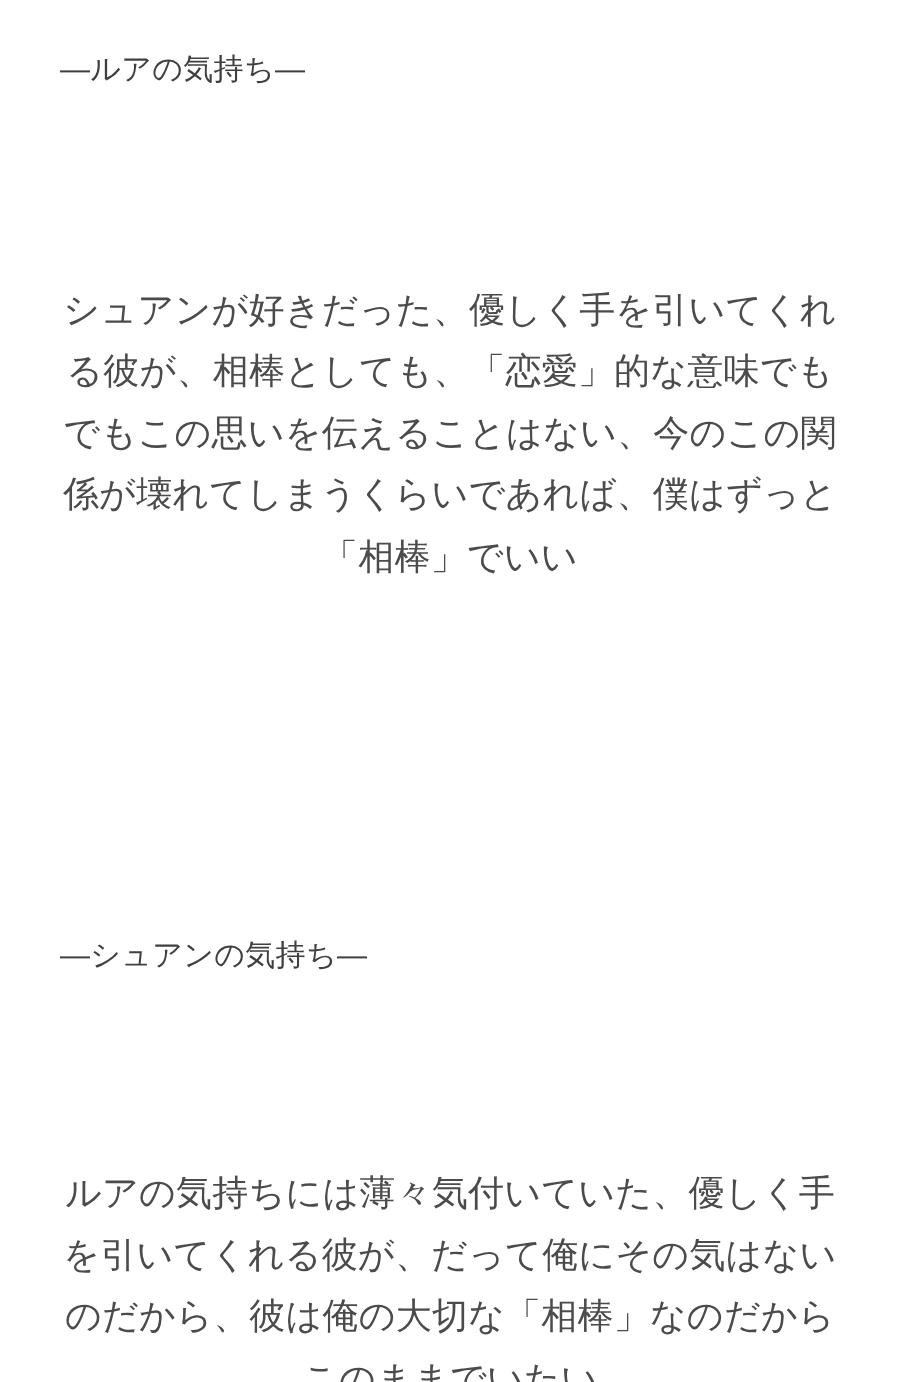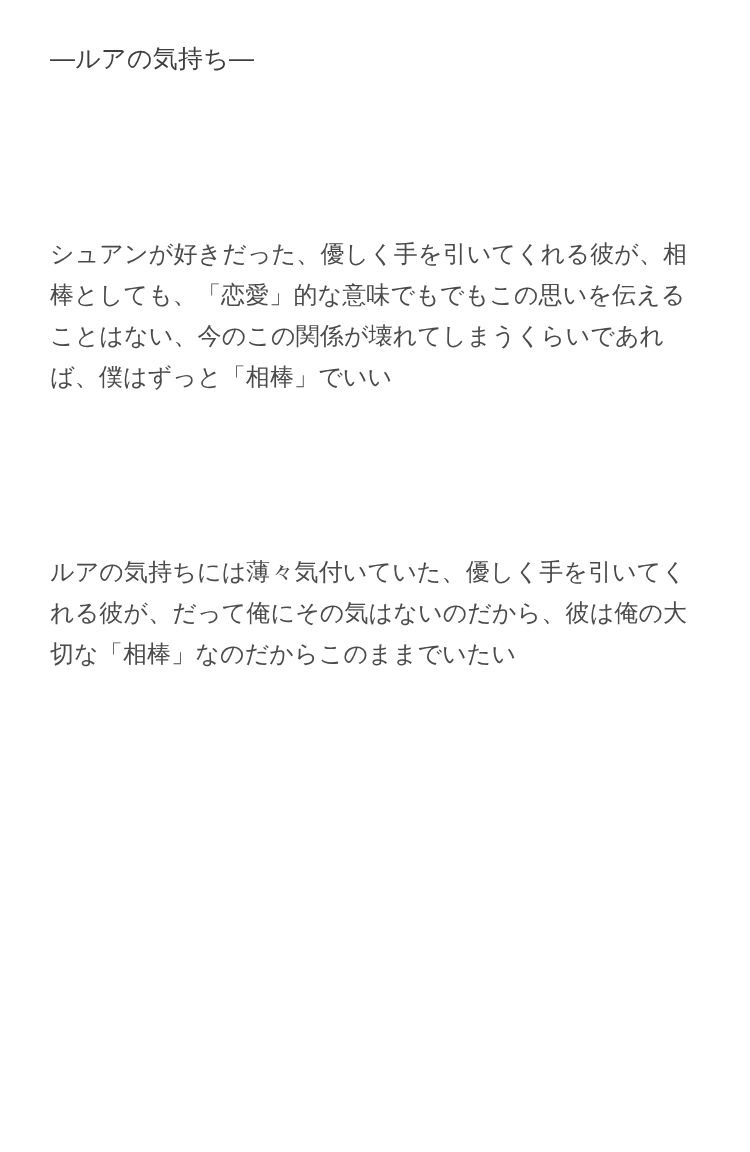--- a/index.html
+++ b/index.html
@@ -23,37 +23,38 @@
   }
   .section-heading {
     font-size: 25px;
     line-height: 1.5;
     color: #3f3f3f;
     letter-spacing: 0.01em;
     margin: 0;
     white-space: pre;
   }
   .body-text {
-    font-size: 24px;
+    font-size: 30px;
     line-height: 1.72;
     color: #4b4b4b;
     letter-spacing: 0.005em;
     margin: 0;
-    text-align: left;
+    text-align: center;
   }
   .block-1-heading { margin-top: 6px; }
   .block-1-body { margin-top: 155px; }
   .block-2-heading { margin-top: 288px; }
   .block-2-body { margin-top: 153px; }
 </style>
 </head>
 <body>
 
 <div class="page">
 
   <p class="section-heading block-1-heading">―ルアの気持ち―</p>
 
   <p class="body-text block-1-body">シュアンが好きだった、優しく手を引いてくれる彼が、相棒としても、「恋愛」的な意味でもでもこの思いを伝えることはない、今のこの関係が壊れてしまうくらいであれば、僕はずっと「相棒」でいい</p>
 
+  <p class="section-heading block-2-heading">―シュアンの気持ち―</p>
 
   <p class="body-text block-2-body">ルアの気持ちには薄々気付いていた、優しく手を引いてくれる彼が、だって俺にその気はないのだから、彼は俺の大切な「相棒」なのだからこのままでいたい</p>
 
 </div>
 
 </body></html>

